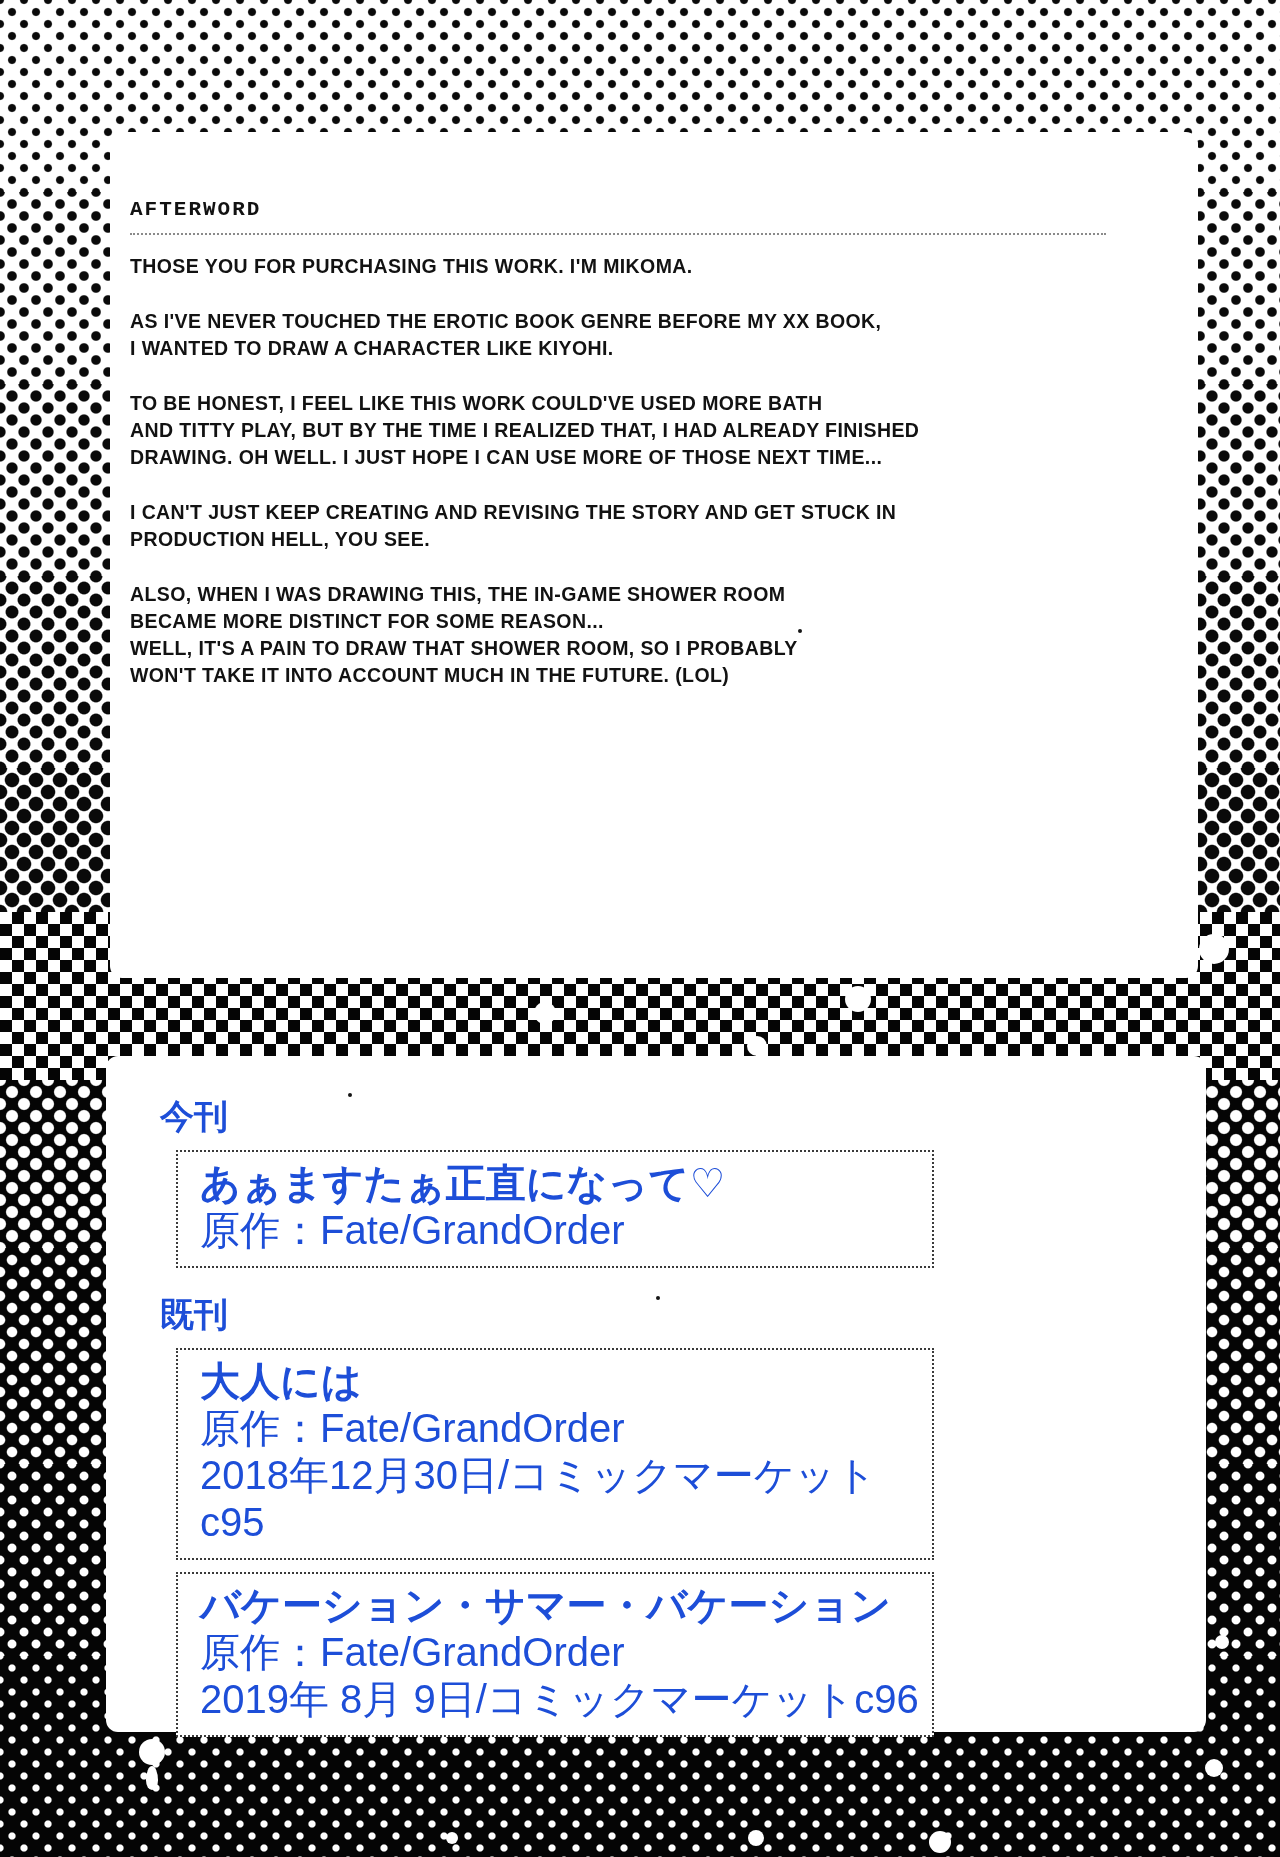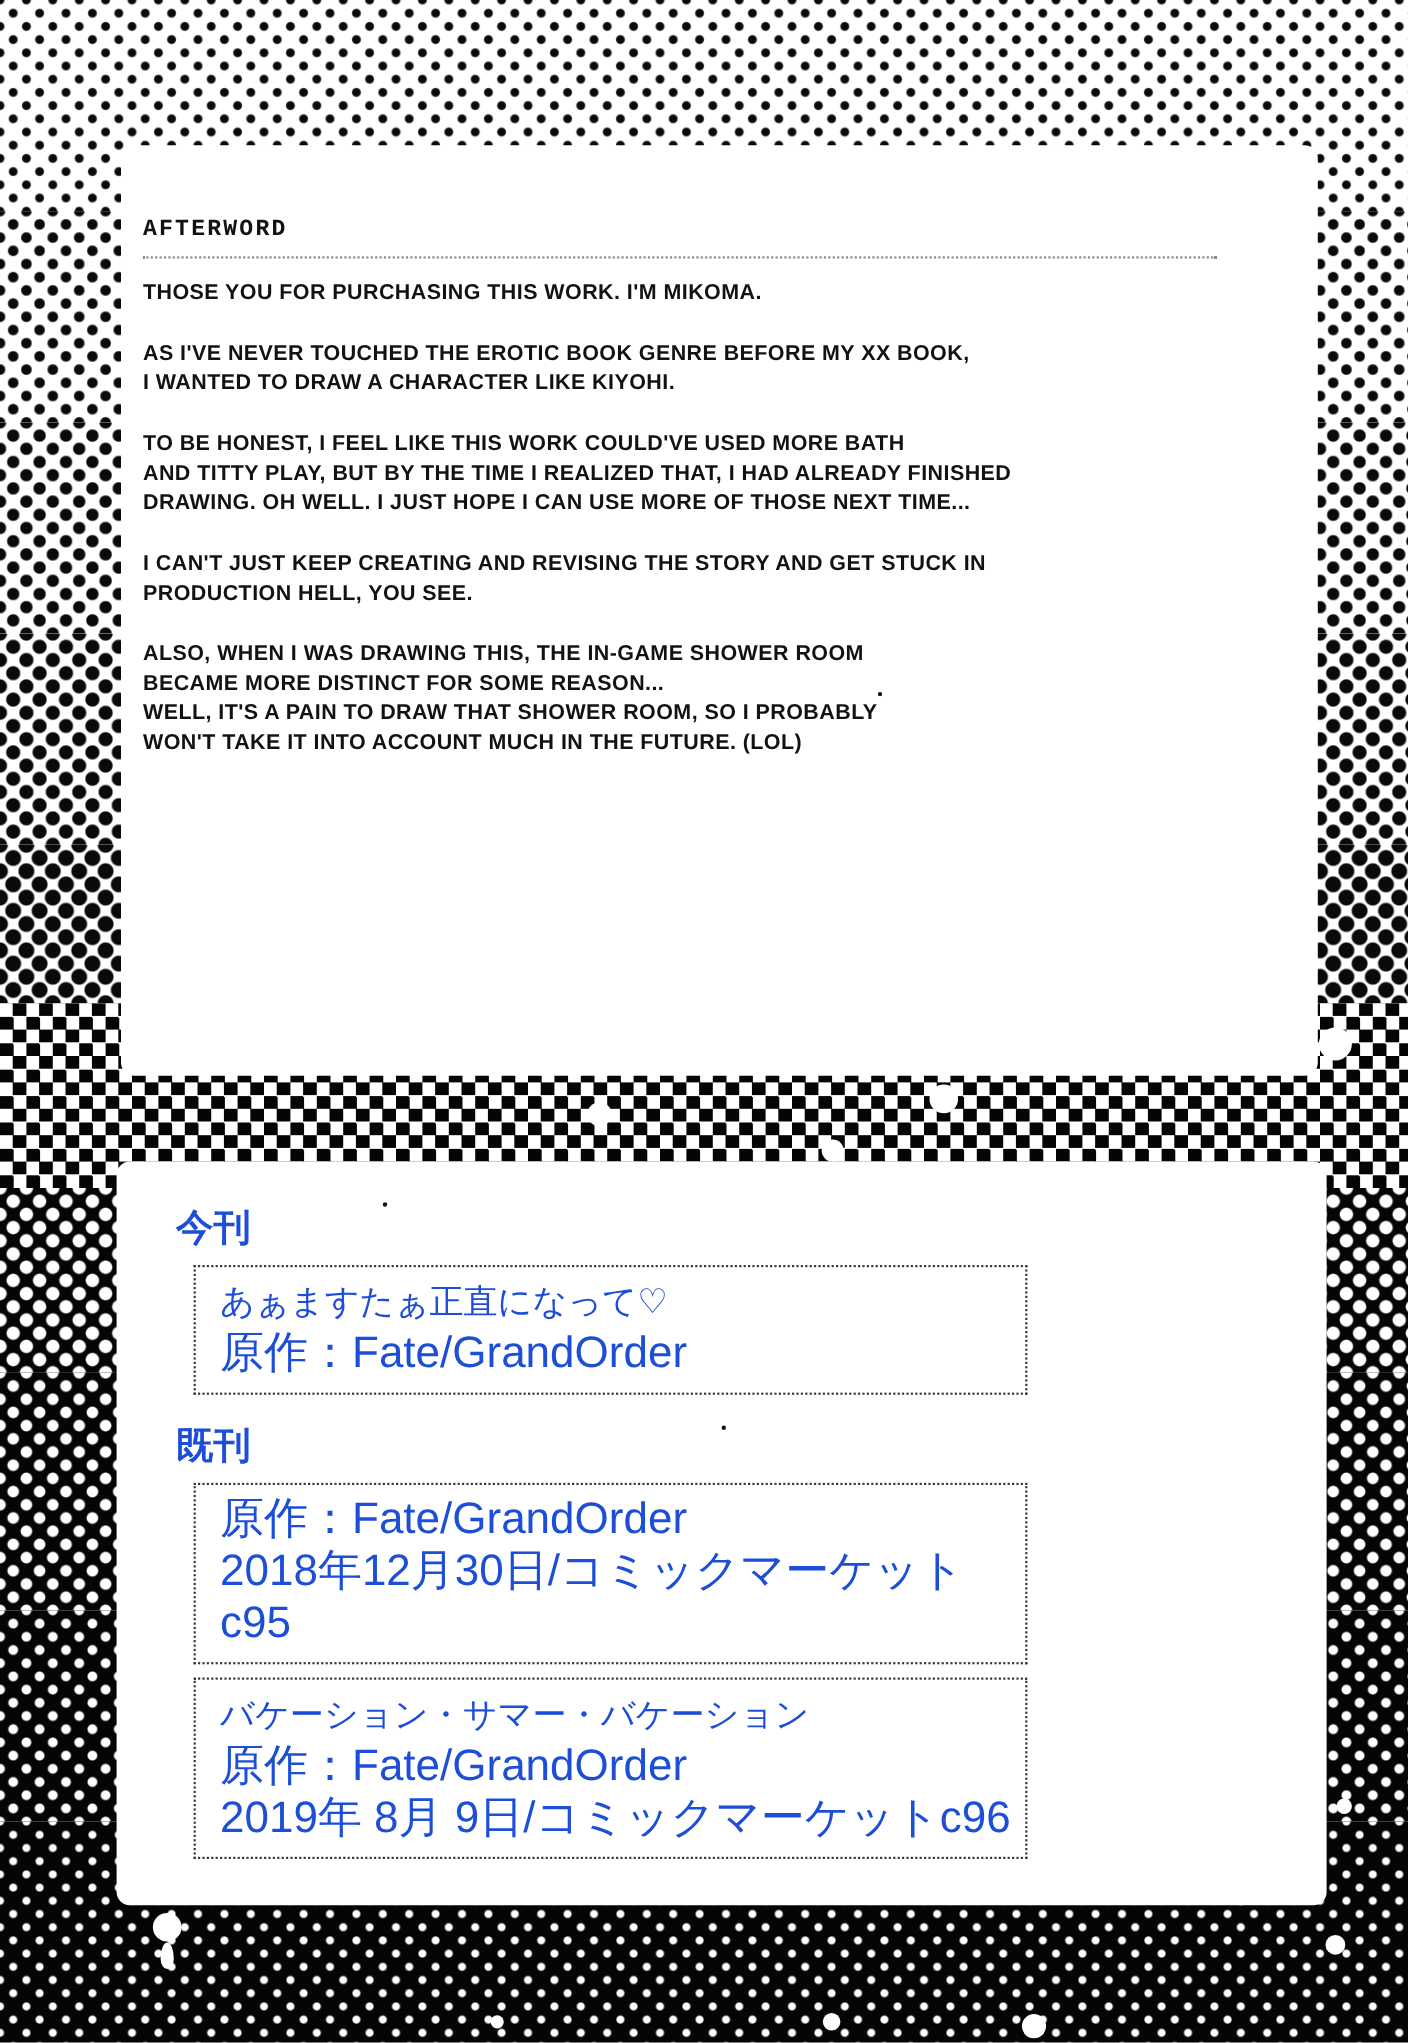--- a/index.html
+++ b/index.html
@@ -39,21 +39,21 @@
         letter-spacing:0.4px;white-space:pre-line;
         font-family:"Liberation Sans","DejaVu Sans",sans-serif;}
   .para.first{margin-top:18px;}
 
   
   .pub-label{margin:0 0 0 8px;font-size:34px;font-weight:600;line-height:40px;}
   .pub-label.second{margin-top:26px;}
   .pub-box{width:758px;box-sizing:border-box;border:2px dotted #3a3a3a;
            margin:14px 0 0 24px;padding:8px 10px 12px 22px;background:#fff;}
   .pub-box.tight{margin-top:12px;}
-  .pub-title{font-size:31px;line-height:47px;font-weight:400;}
+  .pub-title{font-size:40px;line-height:47px;font-weight:700;}
   .pub-line{font-size:40px;line-height:47px;font-weight:500;}
 
   
   .splash{position:absolute;border-radius:50%;background:#fff;}
   .speck{position:absolute;border-radius:50%;background:#151515;}
 </style>
 </head>
 <body>
 
 <div class="page">
@@ -90,20 +90,21 @@
     <h2 class="pub-label">今刊</h2>
 
     <div class="pub-box">
       <div class="pub-title">あぁますたぁ正直になって♡</div>
       <div class="pub-line">原作：Fate/GrandOrder</div>
     </div>
 
     <h2 class="pub-label second">既刊</h2>
 
     <div class="pub-box">
+      <div class="pub-title">大人には</div>
       <div class="pub-line">原作：Fate/GrandOrder</div>
       <div class="pub-line">2018年12月30日/コミックマーケットc95</div>
     </div>
 
     <div class="pub-box tight">
       <div class="pub-title">バケーション・サマー・バケーション</div>
       <div class="pub-line">原作：Fate/GrandOrder</div>
       <div class="pub-line">2019年 8月 9日/コミックマーケットc96</div>
     </div>
   </section>

